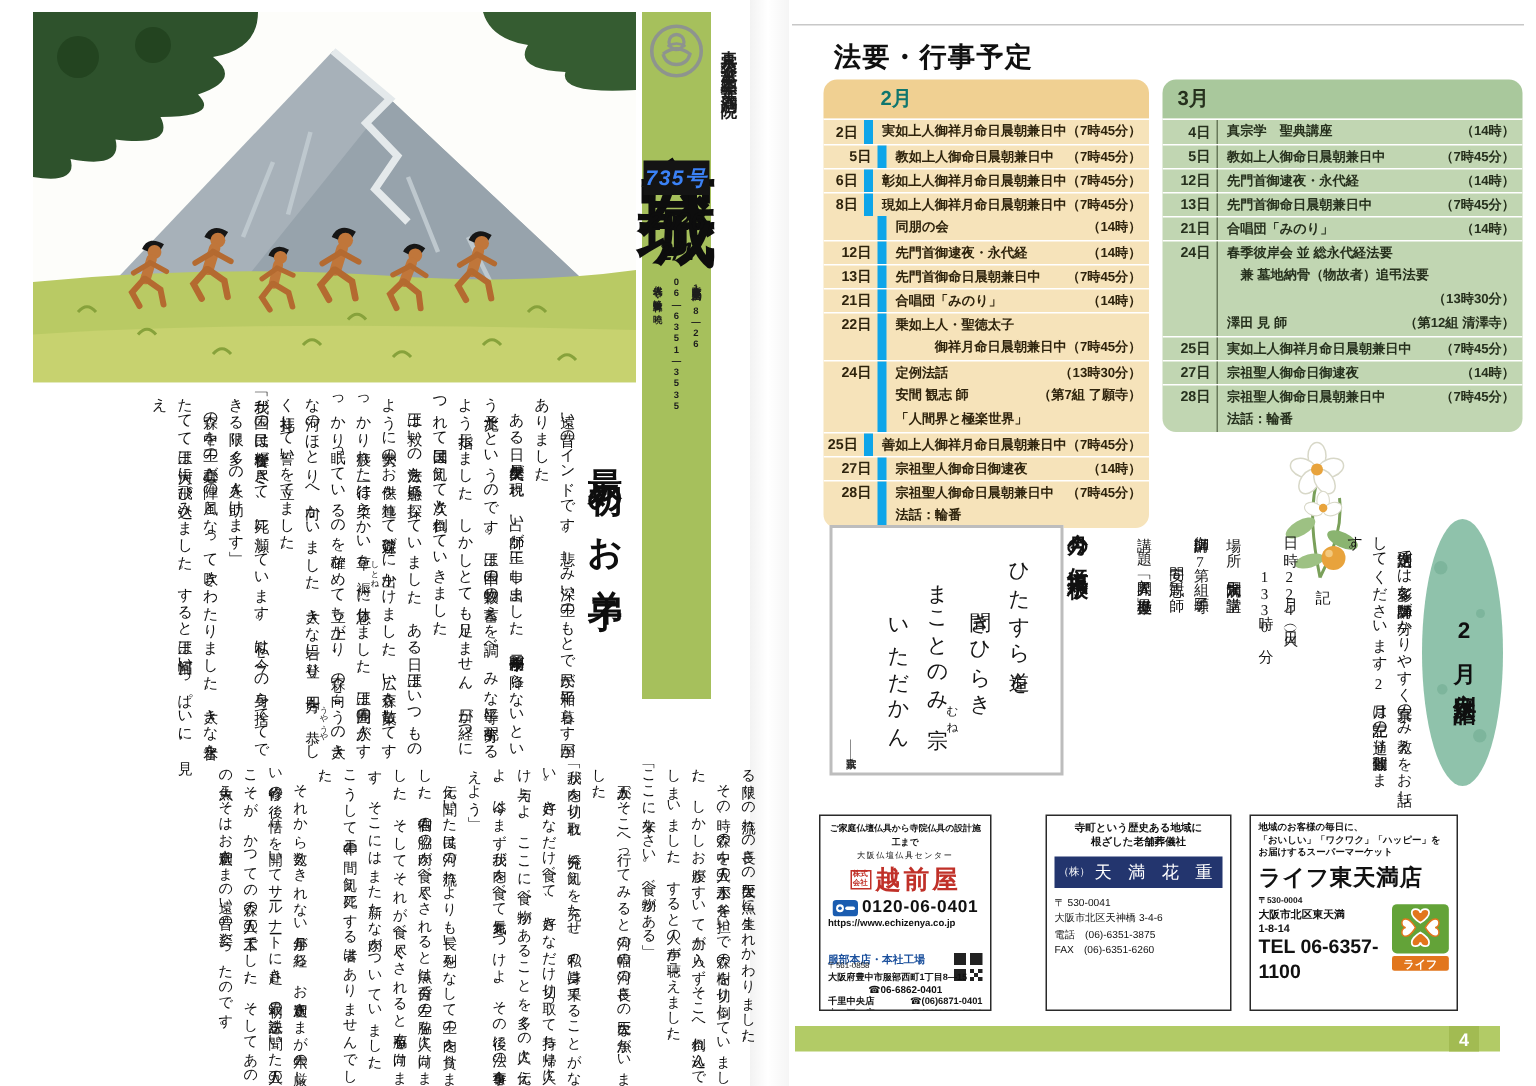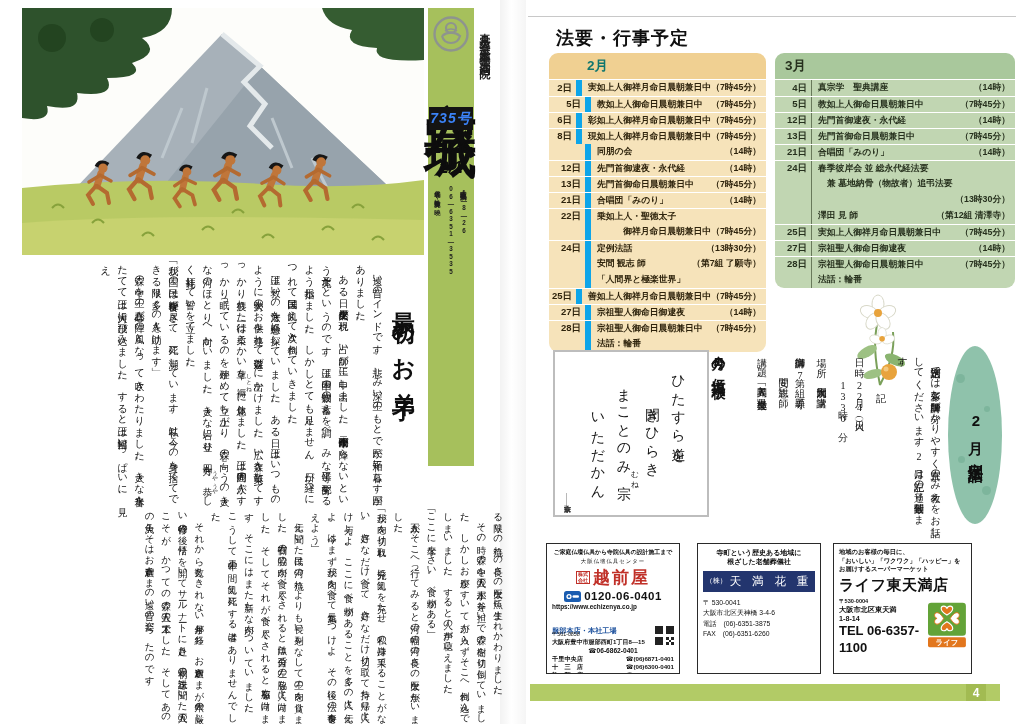--- a/index.html
+++ b/index.html
@@ -77,21 +77,21 @@
   #howa-badge-label{writing-mode:vertical-rl;text-orientation:upright;font-weight:900;
                     font-size:15px;letter-spacing:2px;color:#0f0f0f;}
   #howa-text{left:731px;top:350px;width:212px;height:182px;writing-mode:vertical-rl;
              text-orientation:upright;font-family:"Liberation Serif","DejaVu Serif",serif;
              font-size:10px;line-height:16.5px;color:#141414;}
   #howa-text p{margin:0 0 0 5px;}
   #howa-body{text-indent:1em;}
   #howa-ki{padding-top:3.5em;}
   
   .ad{box-sizing:border-box;border:1.5px solid #2a2a2a;background:#fff;padding:4px 5px;overflow:hidden;}
-  #ad-echizenya{left:546px;top:543px;width:134px;height:131px;}
+  #ad-echizenya{left:546px;top:543px;width:115px;height:131px;}
   #ad-hanae{left:697px;top:543px;width:124px;height:131px;}
   #ad-life{left:833px;top:543px;width:139px;height:131px;}
   #ech-tagline{font-size:5.9px;font-weight:bold;text-align:center;}
   #ech-center{font-size:5.4px;text-align:center;margin-top:1px;letter-spacing:1px;}
   #ech-logo-row{display:flex;align-items:center;justify-content:center;gap:3px;margin-top:1px;}
   #ech-kk{font-size:5px;line-height:1.05;font-weight:bold;color:var(--c-red,#c03028);
           border:1px solid var(--c-red,#c03028);padding:0 1px;}
   #ech-name{font-family:"Liberation Serif","DejaVu Serif",serif;font-weight:900;font-size:17px;
             color:var(--c-red,#c03028);letter-spacing:2px;}
   #ech-dial{display:flex;align-items:center;justify-content:center;gap:3px;margin-top:1px;}

